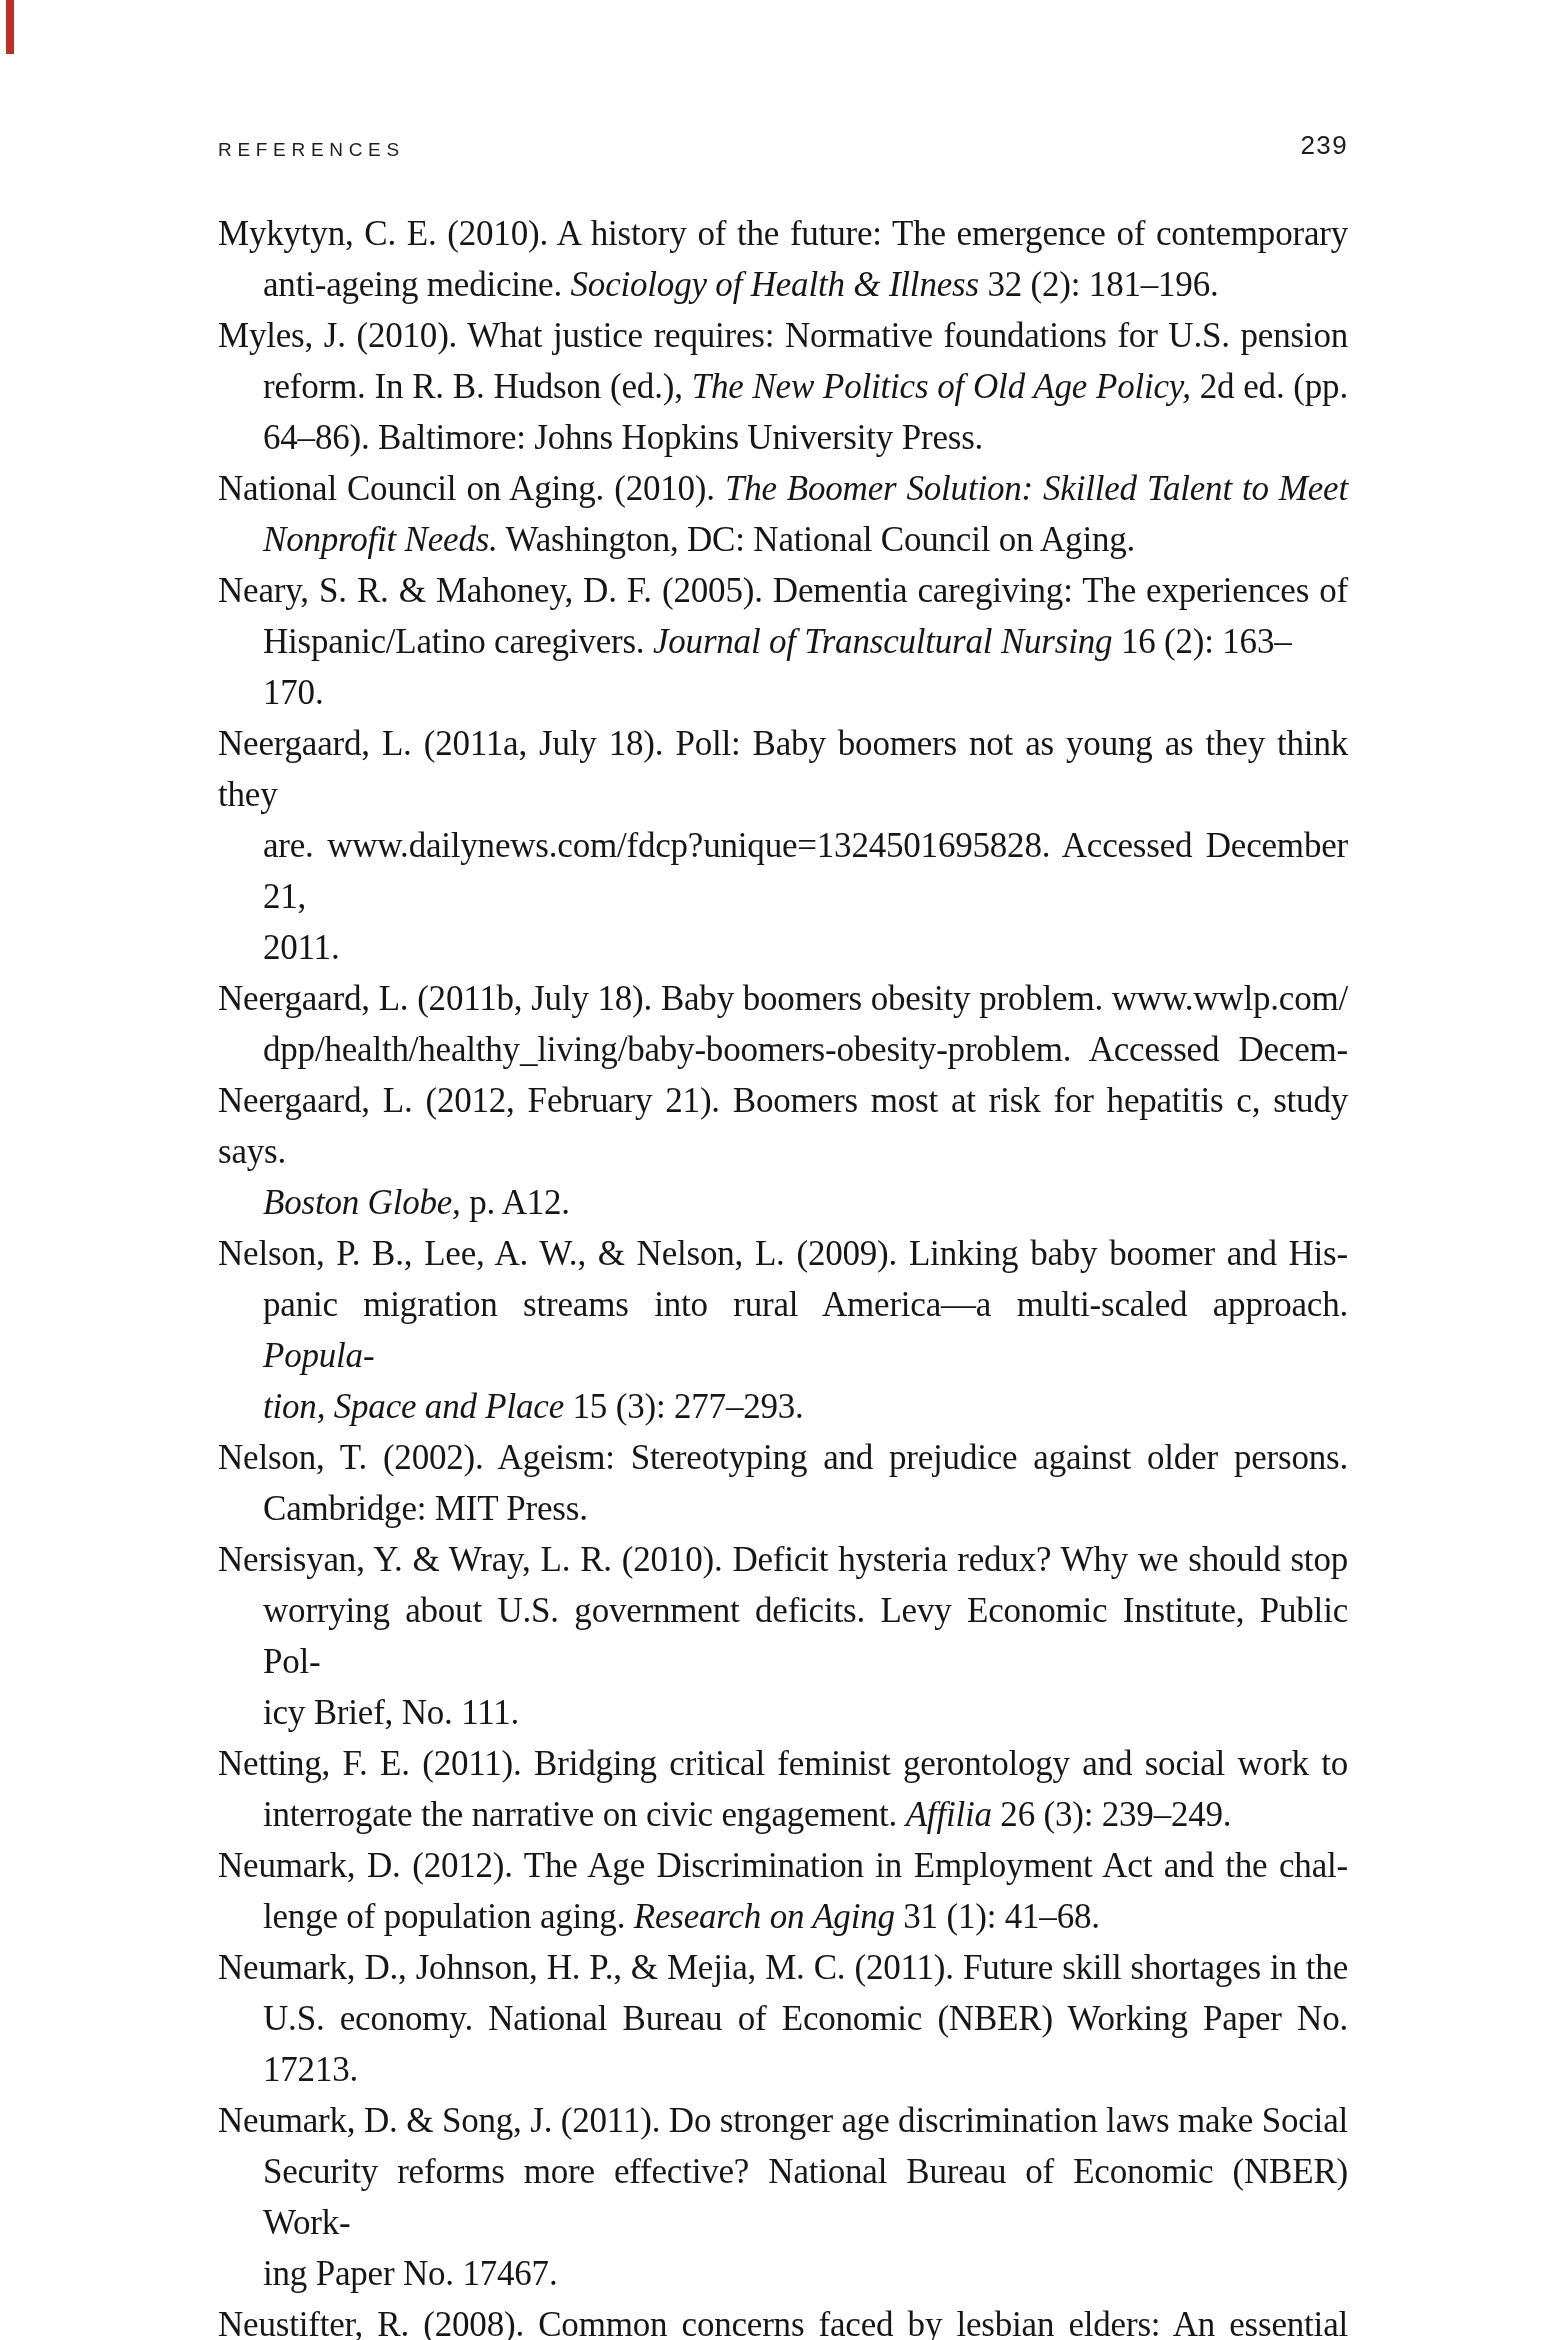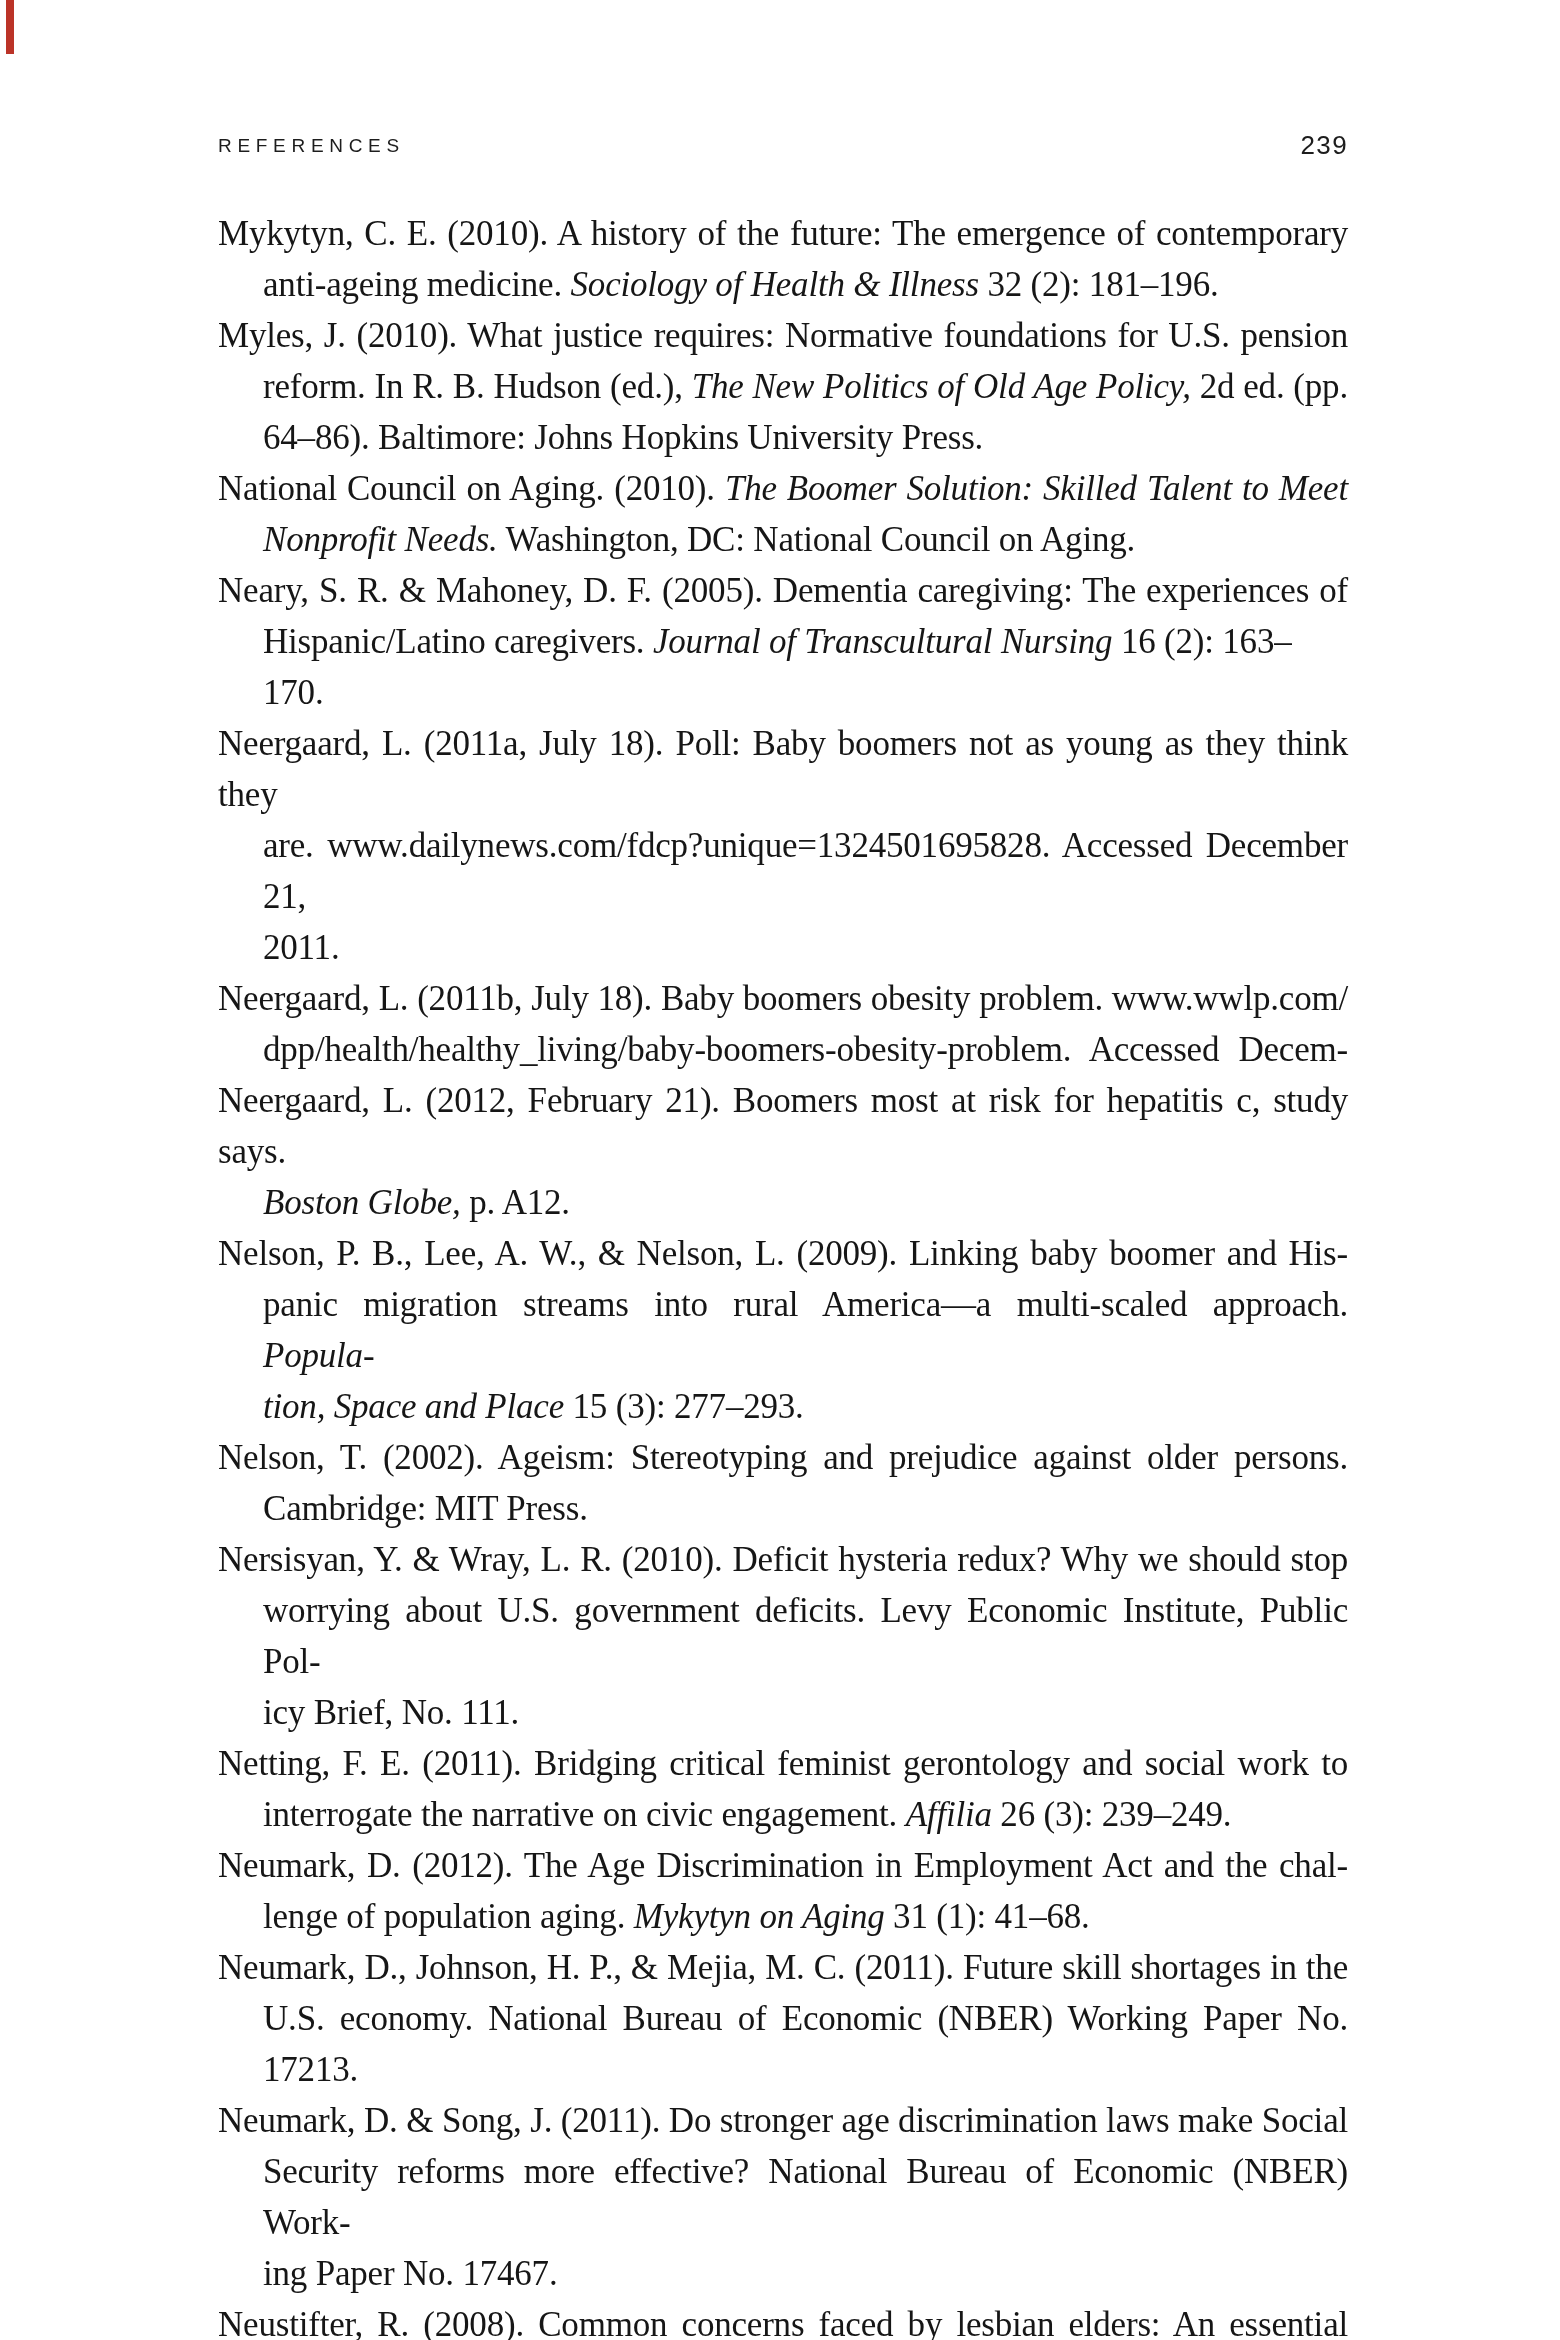--- a/index.html
+++ b/index.html
@@ -10,21 +10,21 @@
     font-family: "Liberation Serif", "DejaVu Serif", serif;
     color: #161616;
   }
   .bookmark {
     position: absolute; left: 5.7px; top: 0;
     width: 8.6px; height: 54px;
     background: #bb3327;
   }
   .running-head {
     position: absolute; left: 218px; top: 130px; width: 1130px;
-    display: flex; justify-content: space-between; align-items: center;
+    display: flex; justify-content: space-between; align-items: flex-end;
   }
   .head-title {
     font-family: "Liberation Sans", sans-serif;
     font-size: 19px; letter-spacing: 5.7px; color: #1d1d1d;
   }
   .page-num {
     font-family: "Liberation Sans", sans-serif;
     font-size: 26px; font-weight: normal; letter-spacing: 1.4px; color: #1d1d1d;
   }
   .refs {
@@ -67,21 +67,21 @@
       <div class="ref-line indent just"><span>panic migration streams into rural America—a multi-scaled approach. </span><i>Popula-</i></div>
       <div class="ref-line indent"><i>tion, Space and Place</i><span> 15 (3): 277–293.</span></div>
       <div class="ref-line just"><span>Nelson, T. (2002). Ageism: Stereotyping and prejudice against older persons.</span></div>
       <div class="ref-line indent"><span>Cambridge: MIT Press.</span></div>
       <div class="ref-line just"><span>Nersisyan, Y. &amp; Wray, L. R. (2010). Deficit hysteria redux? Why we should stop</span></div>
       <div class="ref-line indent just"><span>worrying about U.S. government deficits. Levy Economic Institute, Public Pol-</span></div>
       <div class="ref-line indent"><span>icy Brief, No. 111.</span></div>
       <div class="ref-line just"><span>Netting, F. E. (2011). Bridging critical feminist gerontology and social work to</span></div>
       <div class="ref-line indent"><span>interrogate the narrative on civic engagement. </span><i>Affilia</i><span> 26 (3): 239–249.</span></div>
       <div class="ref-line just"><span>Neumark, D. (2012). The Age Discrimination in Employment Act and the chal-</span></div>
-      <div class="ref-line indent"><span>lenge of population aging. </span><i>Mykytyn on Aging</i><span> 31 (1): 41–68.</span></div>
+      <div class="ref-line indent"><span>lenge of population aging. </span><i>Research on Aging</i><span> 31 (1): 41–68.</span></div>
       <div class="ref-line just"><span>Neumark, D., Johnson, H. P., &amp; Mejia, M. C. (2011). Future skill shortages in the</span></div>
       <div class="ref-line indent just"><span>U.S. economy. National Bureau of Economic (NBER) Working Paper No.</span></div>
       <div class="ref-line indent"><span>17213.</span></div>
       <div class="ref-line just"><span>Neumark, D. &amp; Song, J. (2011). Do stronger age discrimination laws make Social</span></div>
       <div class="ref-line indent just"><span>Security reforms more effective? National Bureau of Economic (NBER) Work-</span></div>
       <div class="ref-line indent"><span>ing Paper No. 17467.</span></div>
       <div class="ref-line just"><span>Neustifter, R. (2008). Common concerns faced by lesbian elders: An essential con-</span></div>
       <div class="ref-line indent"><span>text for couple’s therapy. </span><i>Journal of Feminist Family Therapy</i><span> 20 (3): 251–267.</span></div>
     </main>
 </div>

